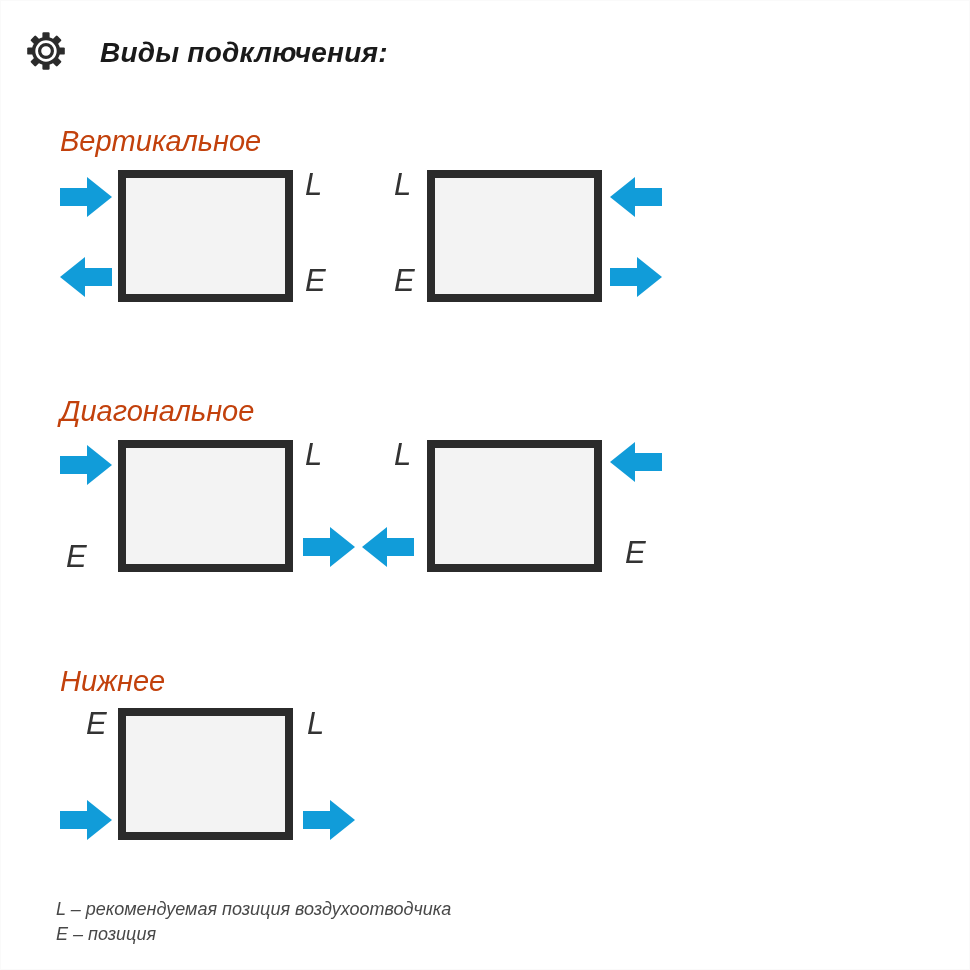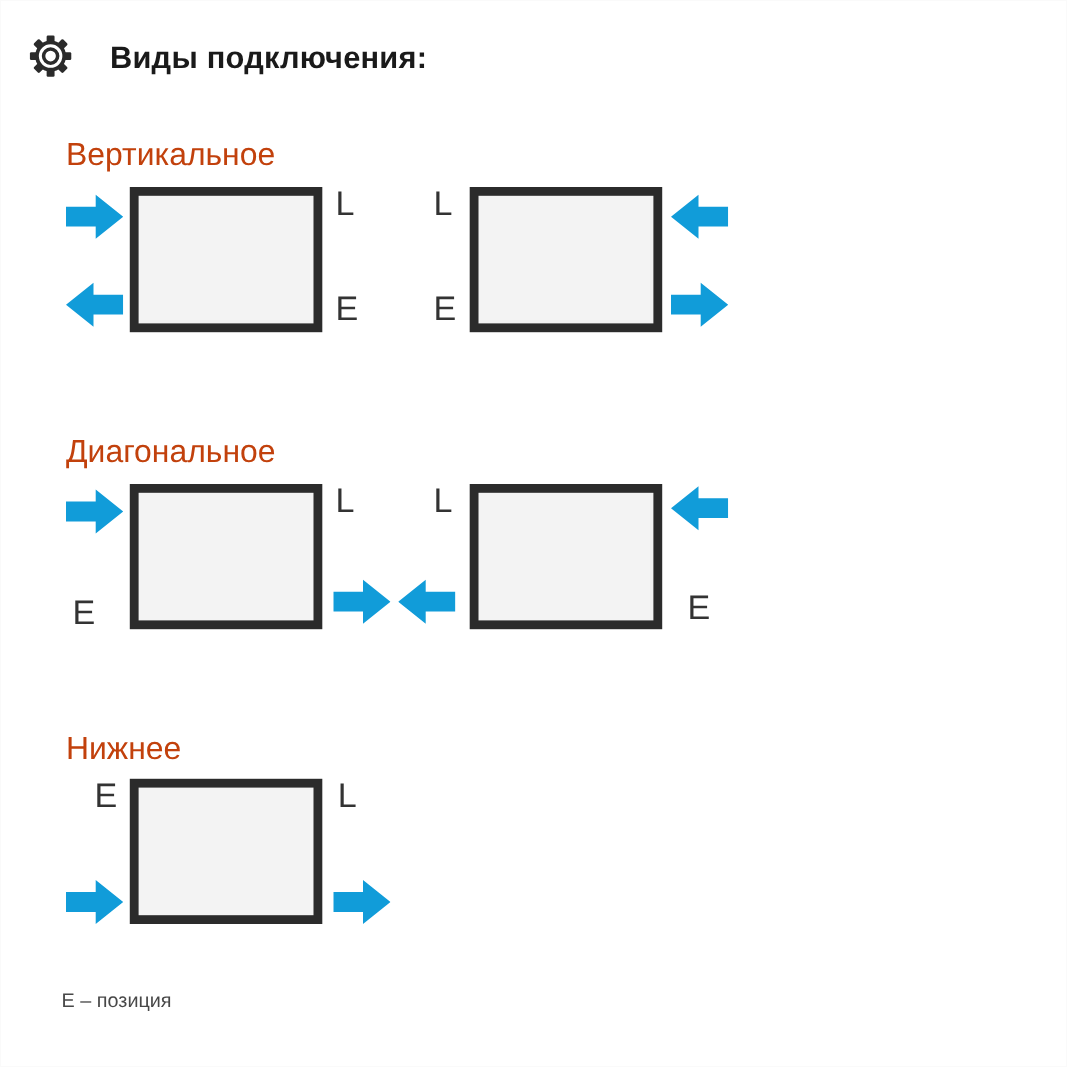--- a/index.html
+++ b/index.html
@@ -1,19 +1,20 @@
 <!DOCTYPE html>
 <html style="--accent: #119CD9; --outline: #2B2B2B; --radiator-fill: #F3F3F3;"><head>
 <meta charset="utf-8">
 <style>
   html,body{margin:0;padding:0;background:#fff;}
   #canvas{
     position:relative;width:970px;height:970px;background:#ffffff;
     font-family:"Liberation Sans","DejaVu Sans",sans-serif;overflow:hidden;
     box-shadow:inset 0 0 0 1px #fafafa;
+    font-style:italic;
   }
   .abs{position:absolute;}
   .page-title{
     font-size:28px;font-weight:bold;color:#1a1a1a;line-height:34px;letter-spacing:.2px;
   }
   .section-label{
     font-size:29px;font-weight:400;color:#c2410c;line-height:32px;
   }
   .radiator{
     width:159px;height:116px;background:var(--radiator-fill);
@@ -143,16 +144,17 @@
         </svg>
     </span>
     <span class="abs arrow" style="left:303px;top:798px;">
       <svg width="52" height="44" viewBox="0 0 52 44">
           <polygon style="fill:var(--accent)" points="0,13 27,13 27,2 52,22 27,42 27,31 0,31"></polygon>
         </svg>
     </span>
   </div>
 
   <div class="abs legend" style="left:56px;top:897px;">
+    <div>L – рекомендуемая позиция воздухоотводчика</div>
     <div>E – позиция</div>
   </div>
 
 </div>
 
 </body></html>

